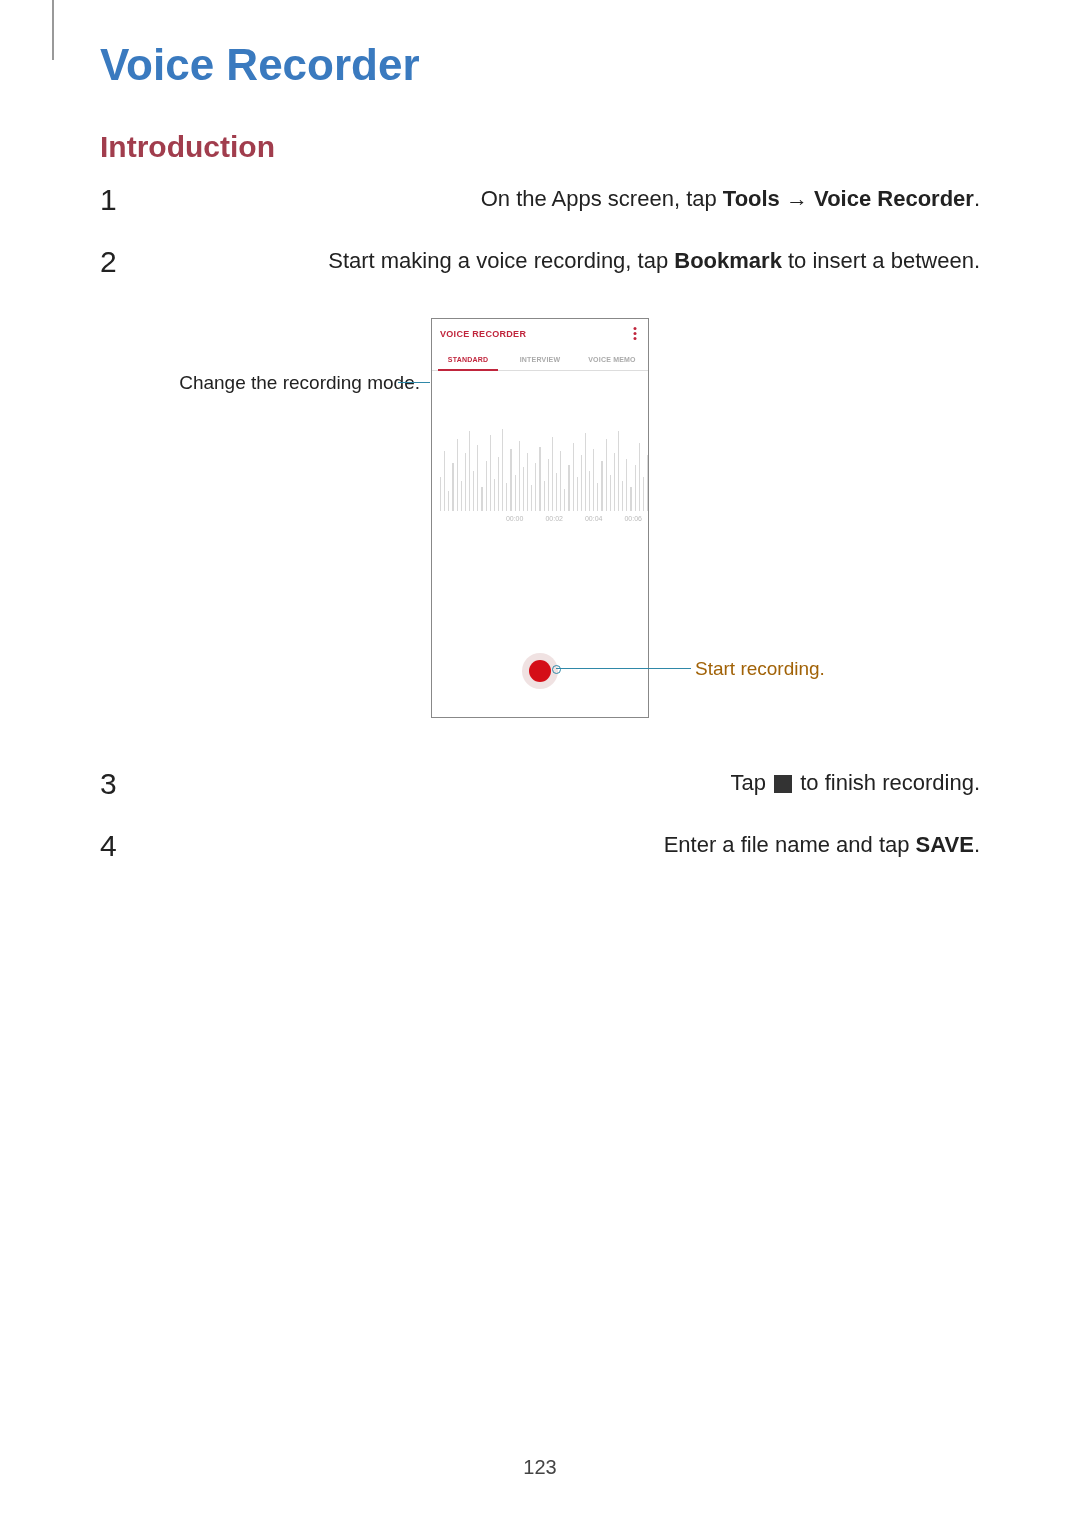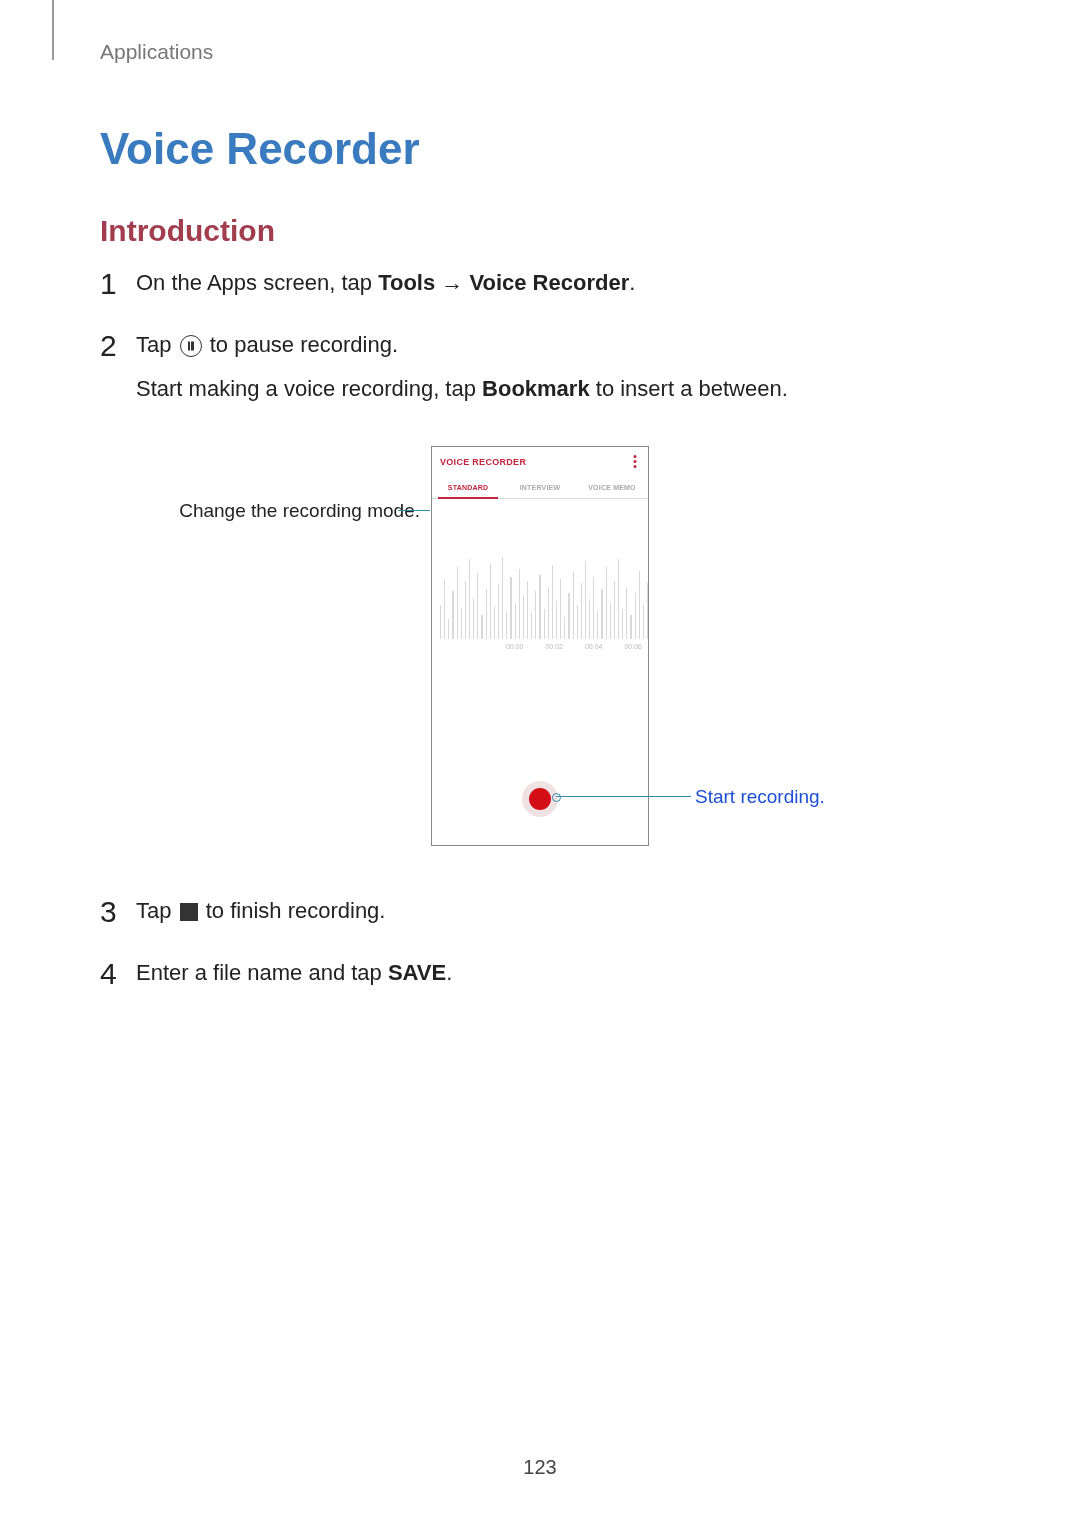--- a/index.html
+++ b/index.html
@@ -57,21 +57,21 @@
     width: 36px;
     flex-shrink: 0;
     color: #222;
     line-height: 1.2;
   }
   .step-body {
     flex: 1;
     font-size: 22px;
     line-height: 1.55;
   }
-  .step-body p { margin-bottom: 10px; }
+  .step-body p { margin-bottom: 10px; text-align: right; }
   b { font-weight: 700; }
   .inline-icon {
     display: inline-block;
     vertical-align: middle;
     margin: 0 2px;
   }
   .record-circle-icon {
     width: 22px; height: 22px;
     border: 1.5px solid #333; border-radius: 50%;
     position: relative;
@@ -222,21 +222,21 @@
     width: 32px;
     height: 1px;
     background: #2f88a8;
   }
   .callout-right-label {
     position: absolute;
     top: 340px;
     left: 50%;
     margin-left: 155px;
     font-size: 19px;
-    color: #1d4ed8;
+    color: #a16207;
     white-space: nowrap;
   }
   .callout-right-line {
     position: absolute;
     top: 350px;
     left: 50%;
     margin-left: 16px;
     width: 135px;
     height: 1px;
     background: #2f88a8;
@@ -260,42 +260,38 @@
     font-size: 20px;
     color: #444;
   }
 </style>
 </head>
 <body>
 
 <div class="page-margin"></div>
 
 <div class="content">
-  <div class="section-label">Applications</div>
 
   <h1 class="page-title">Voice Recorder</h1>
 
   <h2 class="subheading">Introduction</h2>
 
 
   <div class="step">
     <div class="step-num">1</div>
     <div class="step-body">
       <p>
         <span>On the Apps screen, tap </span><b>Tools</b><span> → </span><b>Voice Recorder</b><span>.</span>
       </p>
     </div>
   </div>
 
   <div class="step">
     <div class="step-num">2</div>
     <div class="step-body">
-      <p>
-        <span>Tap </span><span class="inline-icon pause-circle-icon"></span><span> to pause recording.</span>
-      </p>
       <p>
         <span>Start making a voice recording, tap </span><b>Bookmark</b><span> to insert a between.</span>
       </p>
     </div>
   </div>
 
   <div class="figure-zone">
     <div class="callout-left-label">Change the recording mode.</div>
     <div class="callout-left-line"></div>
 

